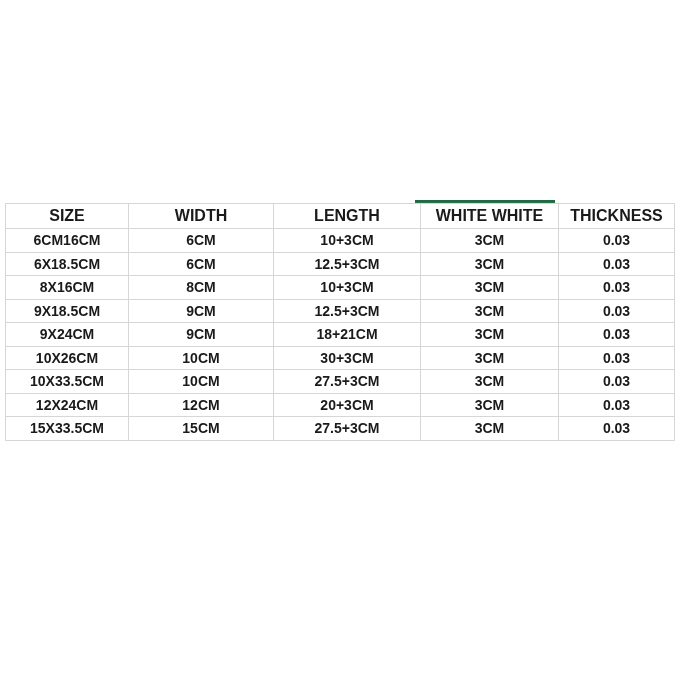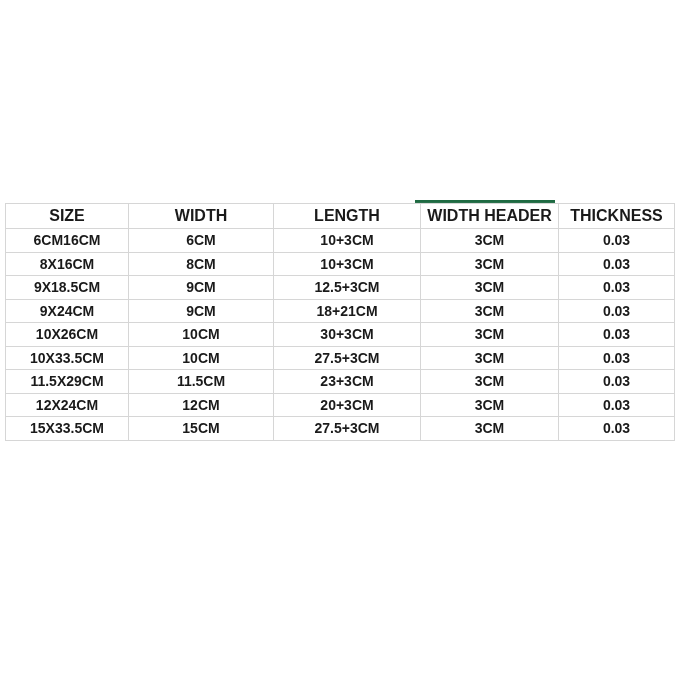--- a/index.html
+++ b/index.html
@@ -67,29 +67,36 @@
       <col class="col-width">
       <col class="col-length">
       <col class="col-whitehdr">
       <col class="col-thickness">
     </colgroup>
     <thead>
         <tr>
           <th>SIZE</th>
           <th>WIDTH</th>
           <th>LENGTH</th>
-          <th>WIDTH HEADER</th>
+          <th>WHITE WHITE</th>
           <th>THICKNESS</th>
         </tr>
       </thead>
     <tbody>
         <tr>
           <td>6CM16CM</td>
           <td>6CM</td>
           <td>10+3CM</td>
+          <td>3CM</td>
+          <td>0.03</td>
+        </tr>
+        <tr>
+          <td>6X18.5CM</td>
+          <td>6CM</td>
+          <td>12.5+3CM</td>
           <td>3CM</td>
           <td>0.03</td>
         </tr>
         <tr>
           <td>8X16CM</td>
           <td>8CM</td>
           <td>10+3CM</td>
           <td>3CM</td>
           <td>0.03</td>
         </tr>
@@ -115,27 +122,20 @@
           <td>0.03</td>
         </tr>
         <tr>
           <td>10X33.5CM</td>
           <td>10CM</td>
           <td>27.5+3CM</td>
           <td>3CM</td>
           <td>0.03</td>
         </tr>
         <tr>
-          <td>11.5X29CM</td>
-          <td>11.5CM</td>
-          <td>23+3CM</td>
-          <td>3CM</td>
-          <td>0.03</td>
-        </tr>
-        <tr>
           <td>12X24CM</td>
           <td>12CM</td>
           <td>20+3CM</td>
           <td>3CM</td>
           <td>0.03</td>
         </tr>
         <tr>
           <td>15X33.5CM</td>
           <td>15CM</td>
           <td>27.5+3CM</td>

